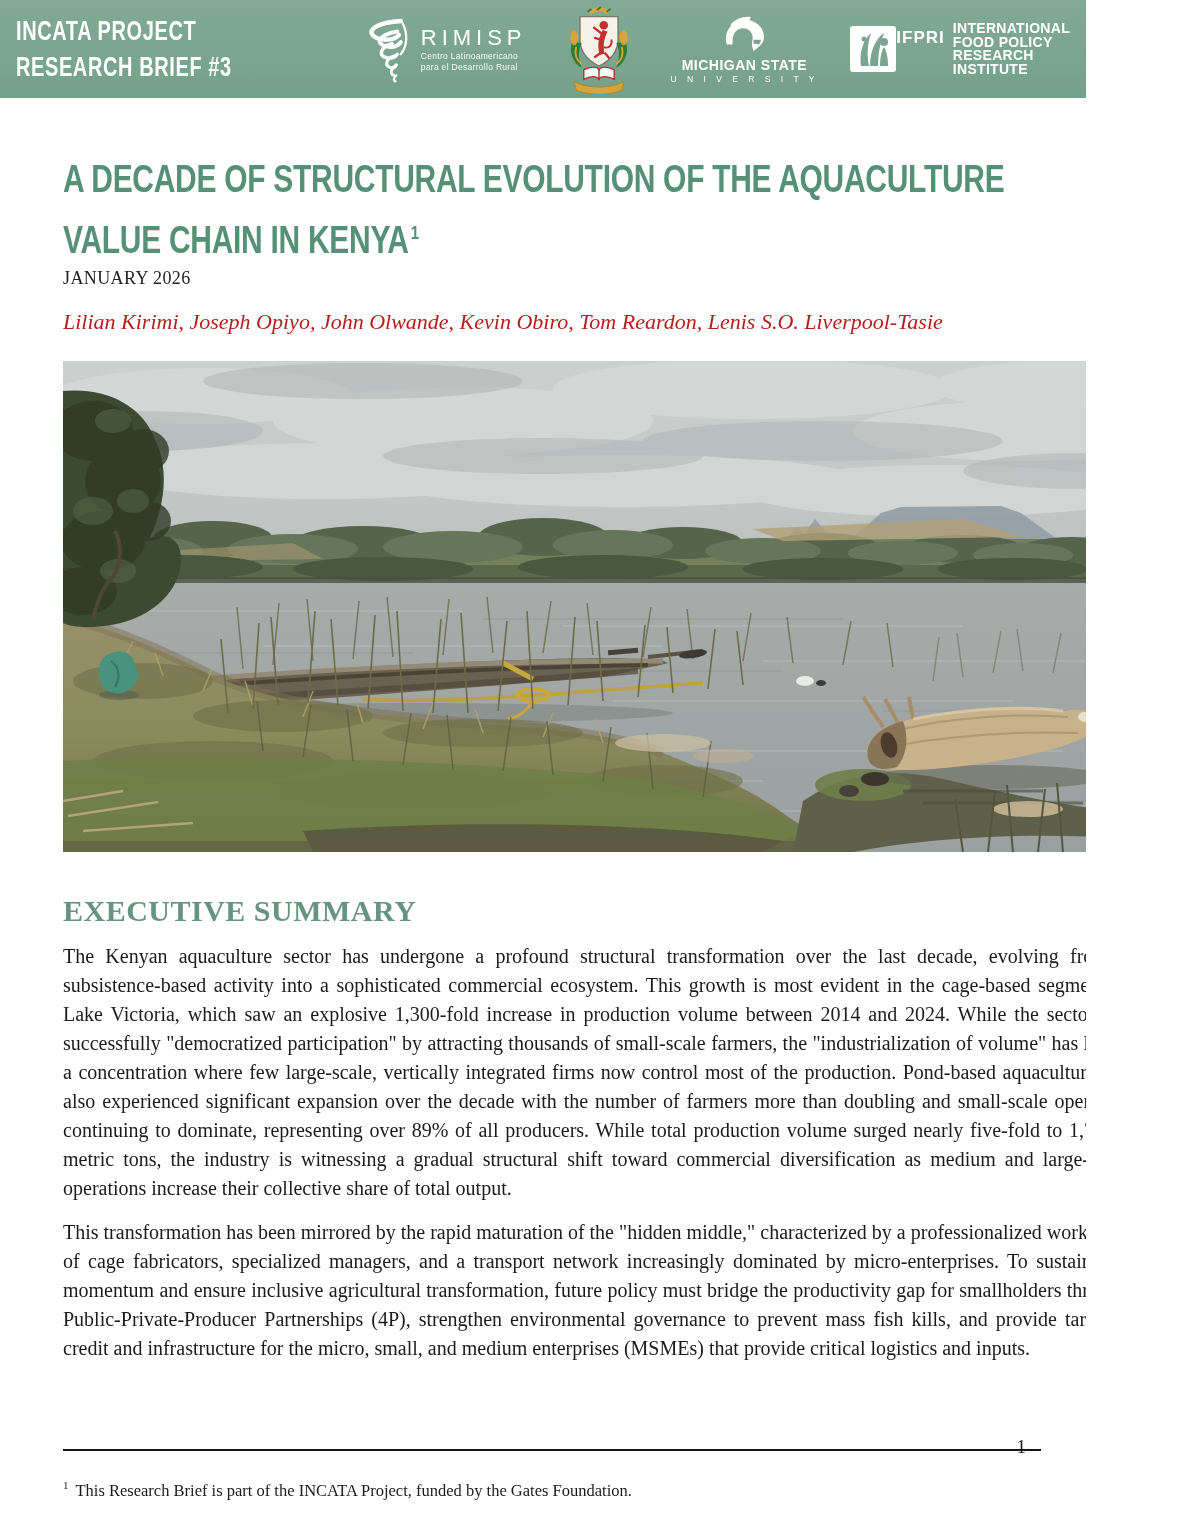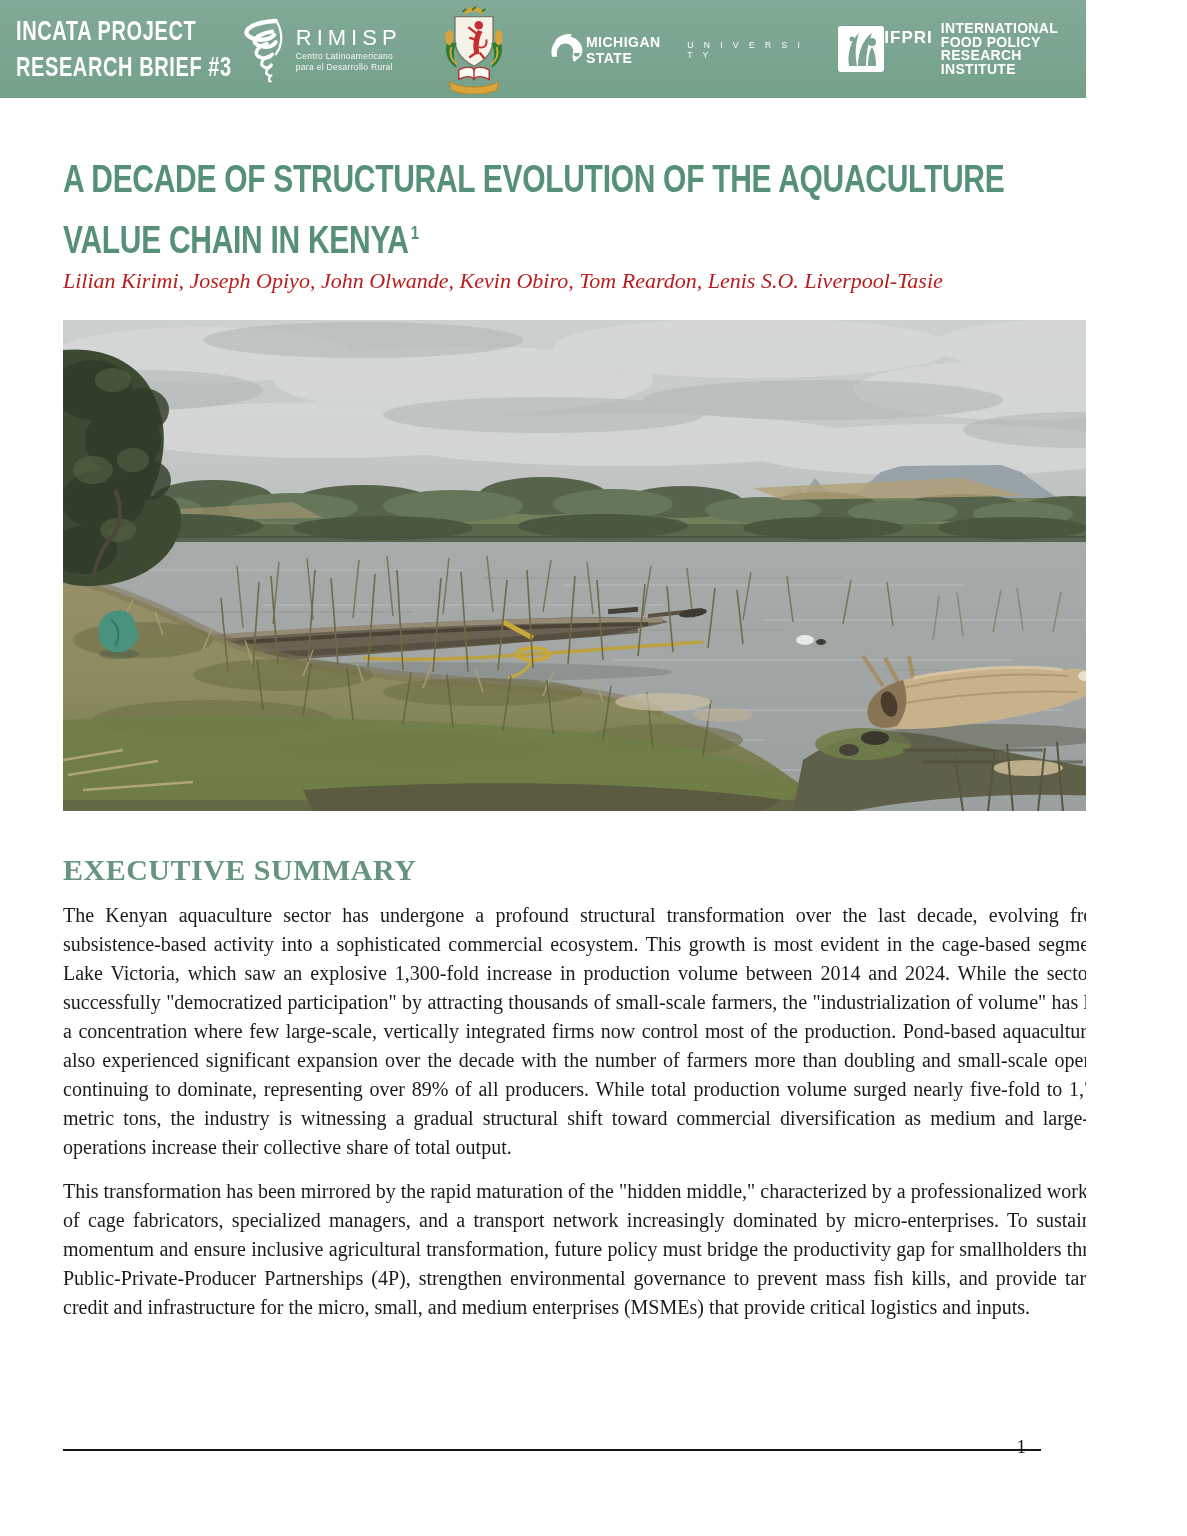--- a/index.html
+++ b/index.html
@@ -3,26 +3,26 @@
 <meta charset="utf-8">
 <style>
   * { box-sizing: border-box; }
   html,body { margin:0; padding:0; background:#ffffff; }
   body { width:1187px; font-family:"Liberation Serif", serif; }
   .page { position:relative; width:1086px; height:1536px; background:#ffffff; overflow:hidden; }
 
   
   .banner { height:98px; background:linear-gradient(180deg,#82aa96 0%,#7ba590 55%,#74a189 100%); display:flex; align-items:stretch; }
   .banner-title { padding:9px 0 0 16px; color:#ffffff; font-family:"Liberation Sans",sans-serif; font-weight:700; font-size:20px; line-height:26px; letter-spacing:.6px; transform:scaleY(1.38); transform-origin:left top; white-space:nowrap; }
-  .logos { margin-left:auto; display:flex; align-items:center; gap:32px; padding-right:28px; color:#ffffff; }
+  .logos { margin-left:auto; display:flex; align-items:center; gap:32px; padding-right:16px; color:#ffffff; }
   .logo { display:flex; align-items:center; }
   .rimisp-text { margin-left:8px; font-family:"Liberation Sans",sans-serif; }
   .rimisp-name { font-size:22px; letter-spacing:5px; font-weight:400; }
   .rimisp-sub { font-size:8.5px; line-height:11px; letter-spacing:.3px; opacity:.95; }
-  .msu { flex-direction:row; justify-content:flex-end; font-family:"Liberation Sans",sans-serif; }
+  .msu { flex-direction:column; justify-content:flex-end; font-family:"Liberation Sans",sans-serif; }
   .msu-line1 { font-size:14px; font-weight:700; letter-spacing:.5px; margin-top:2px; }
   .msu-line2 { font-size:8.5px; letter-spacing:4px; margin-top:1px; }
   .ifpri { gap:8px; font-family:"Liberation Sans",sans-serif; }
   .ifpri-left { display:flex; align-items:flex-start; }
   .ifpri-acronym { font-size:17px; font-weight:700; letter-spacing:1px; margin-top:2px; }
   .ifpri-lines { font-size:14px; line-height:13.5px; font-weight:700; letter-spacing:.3px; }
 
   
   .content { margin:0 58px 0 63px; width:1066px; }
   h1.doc-title { margin:54px 0 26px 0; color:#559077; font-family:"Liberation Sans",sans-serif; font-weight:700; font-size:30px; line-height:42px; letter-spacing:-.3px; transform:scaleY(1.28); transform-origin:left top; }
@@ -126,20 +126,21 @@
     </div>
   </header>
 
   <main class="content">
 
     <h1 class="doc-title">
       <div>A DECADE OF STRUCTURAL EVOLUTION OF THE AQUACULTURE</div>
       <div><span>VALUE CHAIN IN KENYA</span><sup class="t-sup">1</sup></div>
     </h1>
 
+    <div class="pub-date">JANUARY 2026</div>
     <div class="authors">Lilian Kirimi, Joseph Opiyo, John Olwande, Kevin Obiro, Tom Reardon, Lenis S.O. Liverpool-Tasie</div>
 
     <figure class="photo" aria-label="Wooden canoe with yellow rope moored on a grassy lake shore, reeds in the water, a large weathered log on the right, trees and a flat-topped hill in the distance under a cloudy sky">
       <svg width="1066" height="491" viewBox="0 0 1066 491" preserveAspectRatio="none">
         <defs>
           <linearGradient id="sky" x1="0" y1="0" x2="0" y2="1">
             <stop offset="0" stop-color="#ccd0cf"></stop>
               <stop offset=".6" stop-color="#c2c7c6"></stop>
               <stop offset="1" stop-color="#b6bbba"></stop>
           </linearGradient>
@@ -321,15 +322,16 @@
     </figure>
 
     <h2 class="exec-heading">EXECUTIVE SUMMARY</h2>
     <p class="body-par">The Kenyan aquaculture sector has undergone a profound structural transformation over the last decade, evolving from a subsistence-based activity into a sophisticated commercial ecosystem. This growth is most evident in the cage-based segment of Lake Victoria, which saw an explosive 1,300-fold increase in production volume between 2014 and 2024. While the sector has successfully "democratized participation" by attracting thousands of small-scale farmers, the "industrialization of volume" has led to a concentration where few large-scale, vertically integrated firms now control most of the production. Pond-based aquaculture has also experienced significant expansion over the decade with the number of farmers more than doubling and small-scale operators continuing to dominate, representing over 89% of all producers. While total production volume surged nearly five-fold to 1,789.7 metric tons, the industry is witnessing a gradual structural shift toward commercial diversification as medium and large-scale operations increase their collective share of total output.</p>
     <p class="body-par">This transformation has been mirrored by the rapid maturation of the "hidden middle," characterized by a professionalized workforce of cage fabricators, specialized managers, and a transport network increasingly dominated by micro-enterprises. To sustain this momentum and ensure inclusive agricultural transformation, future policy must bridge the productivity gap for smallholders through Public-Private-Producer Partnerships (4P), strengthen environmental governance to prevent mass fish kills, and provide targeted credit and infrastructure for the micro, small, and medium enterprises (MSMEs) that provide critical logistics and inputs.</p>
   </main>
 
   <footer class="footer">
     <div class="rule"></div>
     <div class="pagenum">1</div>
+    <div class="footnote"><sup>1</sup><span>This Research Brief is part of the INCATA Project, funded by the Gates Foundation.</span></div>
   </footer>
 
 </div>
 
 </body></html>

